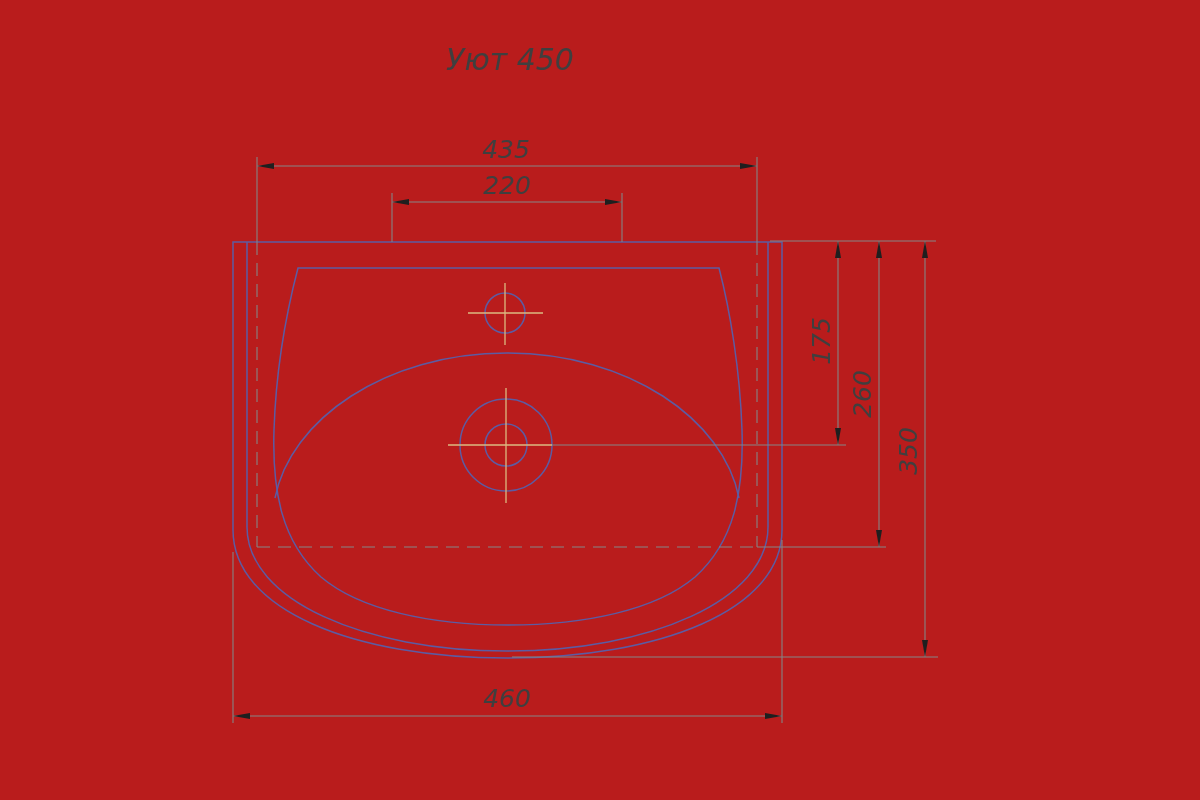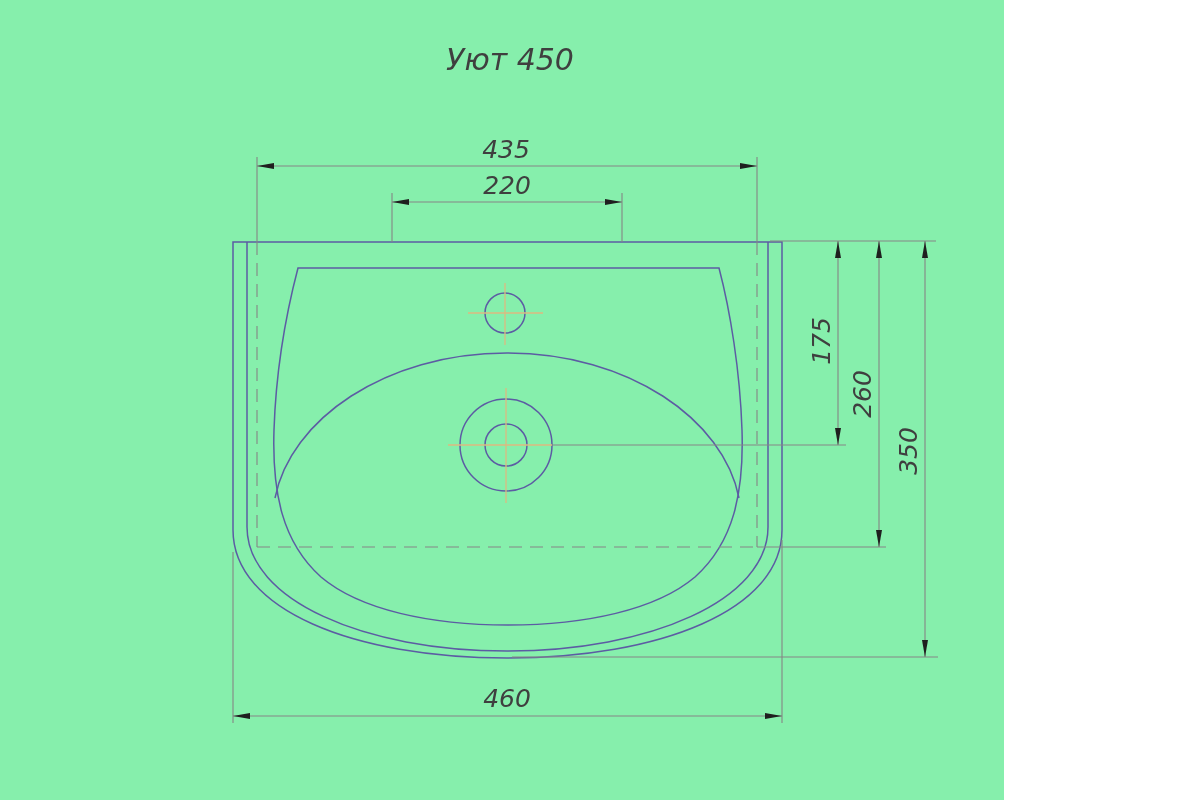--- a/index.html
+++ b/index.html
@@ -1,16 +1,16 @@
 <!DOCTYPE html>
 <html style="--outline-blue: #5c5ca3; --dimension-gray: #858585; --centerline-tan: #dcba80; --text-dark: #3f3f3f; --arrow-dark: #1f1f1f;"><head>
 <meta charset="utf-8">
 <style>
   html,body{margin:0;padding:0;background:#ffffff;width:1200px;height:800px;overflow:hidden;}
-  .canvas-wrap{width:1004px;height:800px;background:#86efac;}
+  .canvas-wrap{width:1200px;height:800px;background:#b91c1c;}
   svg{display:block;}
   .line-blue{fill:none;stroke:var(--outline-blue,#5c5ca3);stroke-width:1.5;}
   .line-gray{fill:none;stroke:var(--dimension-gray,#858585);stroke-width:1.1;}
   .line-dash{fill:none;stroke:var(--dimension-gray,#8f8f8f);stroke-width:1.1;stroke-dasharray:13 8;}
   .line-tan{fill:none;stroke:var(--centerline-tan,#dcba80);stroke-width:1.3;}
   .arrow{fill:var(--arrow-dark,#1f1f1f);stroke:none;}
   .dim-text{font:italic 25px "DejaVu Sans",sans-serif;fill:var(--text-dark,#3f3f3f);}
   .title-text{font:italic 30px "DejaVu Sans",sans-serif;fill:var(--text-dark,#3f3f3f);}
 </style>
 </head>

